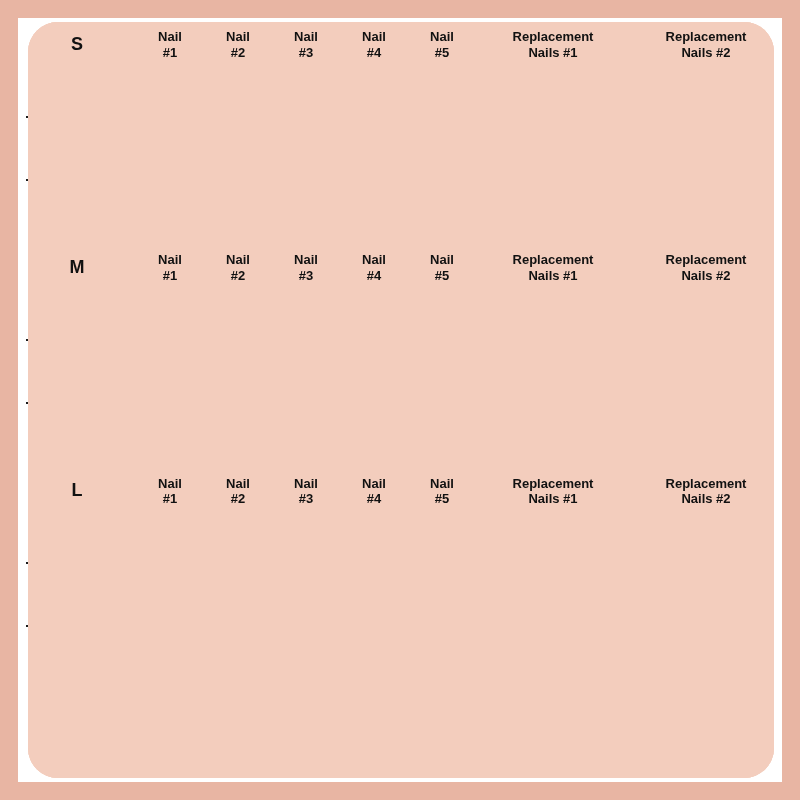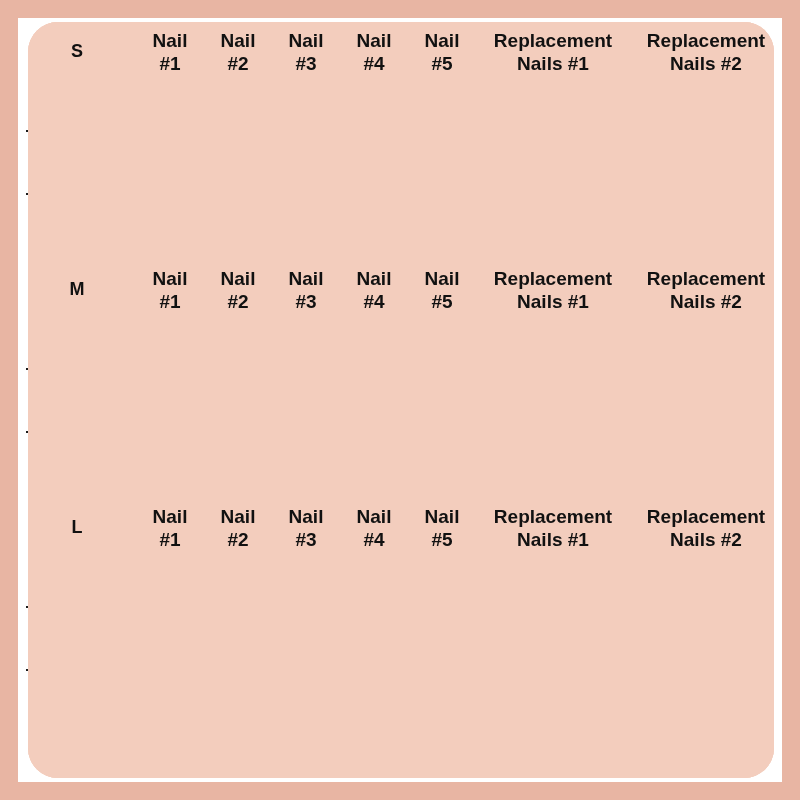--- a/index.html
+++ b/index.html
@@ -39,21 +39,21 @@
     top: 4px;
     bottom: 4px;
     background: #f3cdbd;
     border-radius: 30px;
     z-index: 0;
   }
   .hdr-cell {
     position: relative;
     z-index: 1;
     font-weight: bold;
-    font-size: 19px;
+    font-size: 13px;
     color: #111;
     text-align: center;
     line-height: 1.22;
     padding: 11px 2px;
     vertical-align: middle;
   }
   .hdr-cell.size-label {
     font-size: 18px;
   }
   .data-row td {

